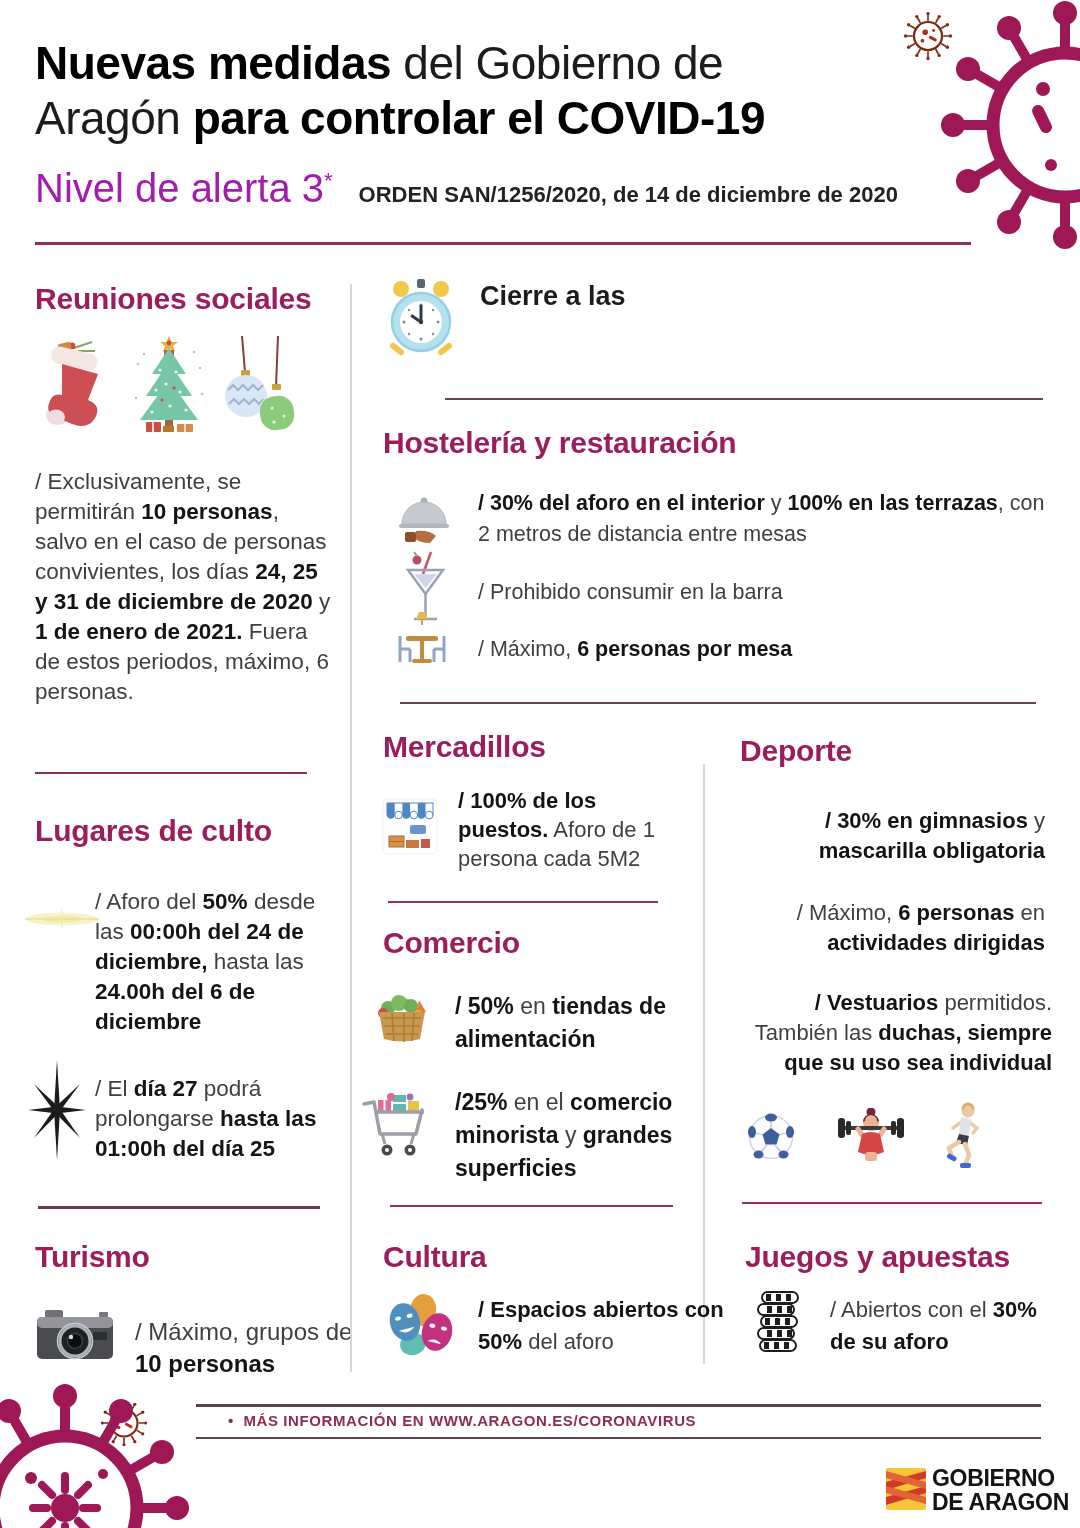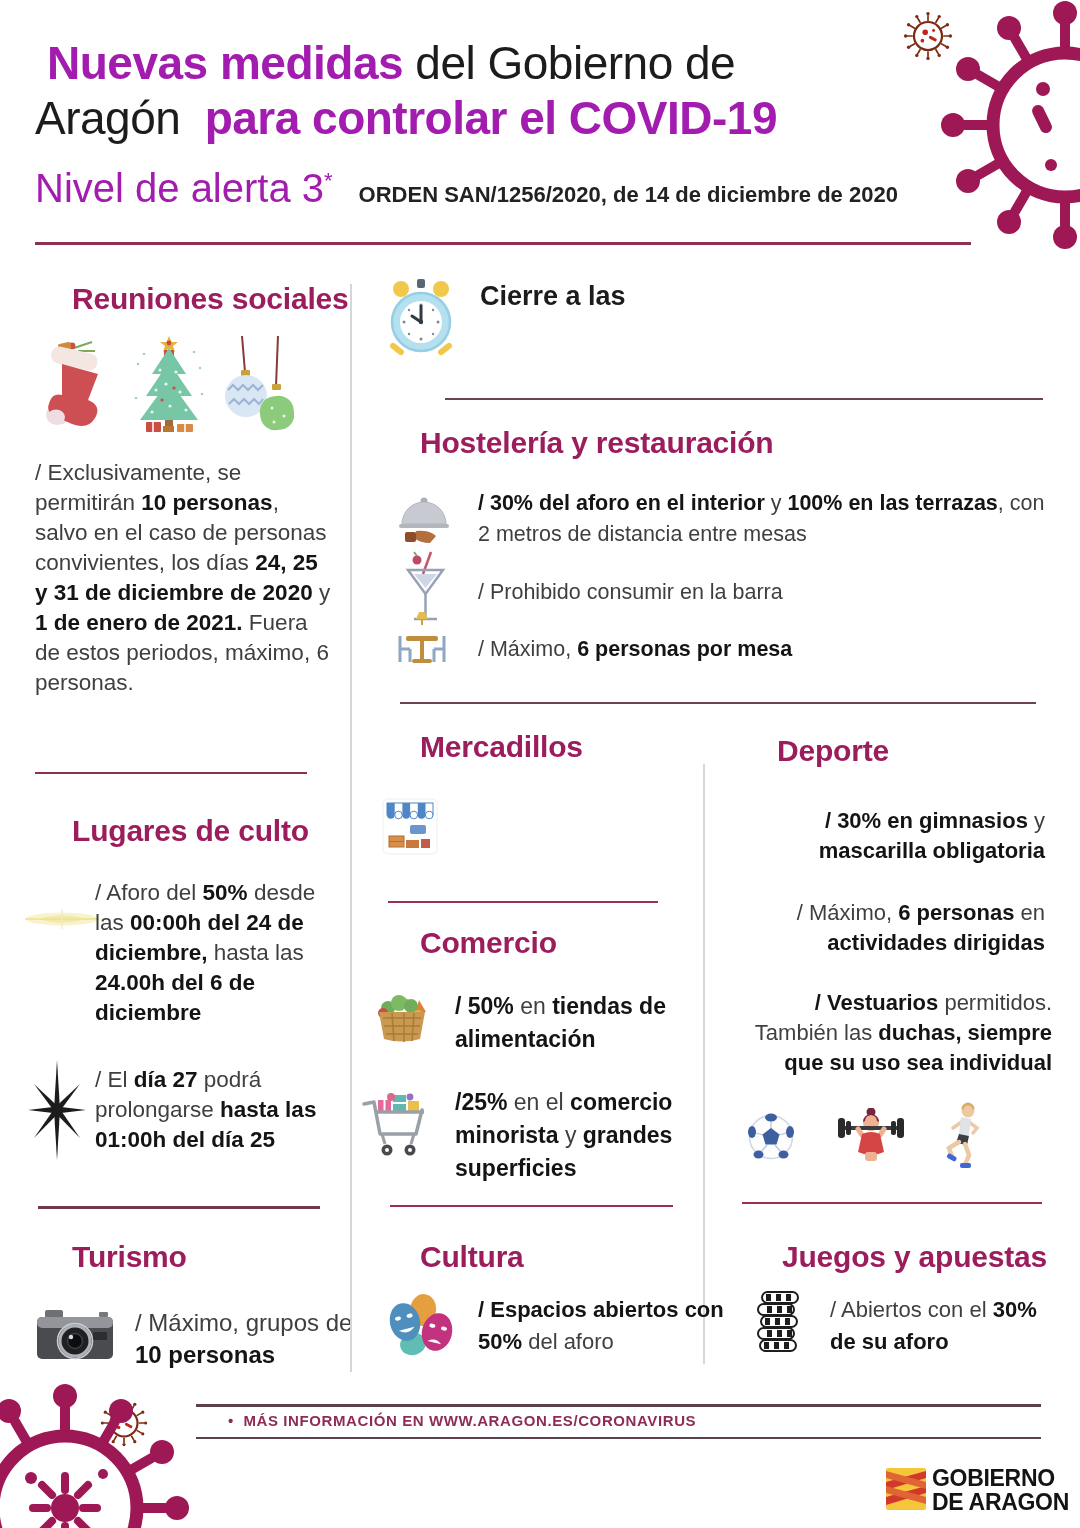--- a/index.html
+++ b/index.html
@@ -1,26 +1,26 @@
 <!DOCTYPE html>
 <html><head>
 <meta charset="utf-8">
 <style>
   html,body{margin:0;padding:0;background:#ffffff;}
   .page{position:relative;width:1080px;height:1528px;background:#fff;overflow:hidden;
         font-family:"Liberation Sans","DejaVu Sans",sans-serif;color:#1e1e1e;}
   .abs{position:absolute;}
   .h1{font-size:46px;line-height:55px;font-weight:400;letter-spacing:-0.5px;color:#1c1c1c;}
   .h1 .b{font-weight:800;}
-  .a{color:#a21caf;margin-left:12px;}
-  .sec-title{font-size:30px;font-weight:800;color:#9c1d5c;letter-spacing:-0.2px;margin-left:37px;}
+  .a{color:#000000;}
+  .sec-title{font-size:30px;font-weight:800;color:#9c1d5c;letter-spacing:-0.2px;}
   .body-txt{color:#3f3f3f;}
   .body-txt .b{color:#141414;}
   .b{font-weight:700;}
-  .t-left{font-size:22.5px;line-height:30px;}
+  .t-left{font-size:22.5px;line-height:30px;margin-top:9px;}
   .t-host{font-size:21.5px;line-height:31px;}
   .t-merc{font-size:22px;line-height:29px;}
   .t-com{font-size:23px;line-height:33px;}
   .t-dep{font-size:22px;line-height:30px;text-align:right;}
   .t-bottom{font-size:22px;line-height:32px;}
   .rule{position:absolute;background:#6b4450;}
   .vline{position:absolute;width:2px;background:#d6d6d6;}
   .alert{font-size:40px;font-weight:400;color:#a21caf;}
   .alert sup{font-size:22px;}
   .order{font-size:22px;font-weight:700;color:#222;}
@@ -326,20 +326,21 @@
       <circle cx="31.8" cy="17" r="3.8" fill="#ffffff" stroke="#4f86c6"></circle>
       <circle cx="39.5" cy="17" r="3.8" fill="#4f86c6"></circle>
       <circle cx="47.2" cy="17" r="3.8" fill="#ffffff" stroke="#4f86c6"></circle>
     </g>
     <rect x="28" y="27" width="16" height="9" rx="2" fill="#6b95cc"></rect>
     <rect x="7" y="38" width="15" height="11" fill="#d98f4a" stroke="#b06f2f"></rect>
     <line x1="7" y1="43.5" x2="22" y2="43.5" stroke="#b06f2f" stroke-width="1"></line>
     <rect x="24" y="42" width="13" height="8" fill="#c9793c"></rect>
     <rect x="39" y="41" width="9" height="9" fill="#c45b4a"></rect>
   </svg>
+  <div class="abs body-txt t-merc" style="left:458px;top:786px;width:225px"><span class="b">/ 100% de los puestos.</span><span> Aforo de 1 persona cada 5M2</span></div>
 
   <div class="rule" style="left:388px;top:901px;width:270px;height:2px;background:#9c2d5a"></div>
 
   <div class="abs sec-title" style="left:383px;top:926px">Comercio</div>
 
   <svg class="abs" style="left:372px;top:986px" width="60" height="62" viewBox="0 0 60 62">
     <path d="M14,26 Q30,2 46,26" fill="none" stroke="#c29a52" stroke-width="4"></path>
     <circle cx="16" cy="22" r="7" fill="#6fae5a"></circle>
     <circle cx="27" cy="17" r="8" fill="#7cbb64"></circle>
     <circle cx="39" cy="20" r="7" fill="#6fae5a"></circle>

